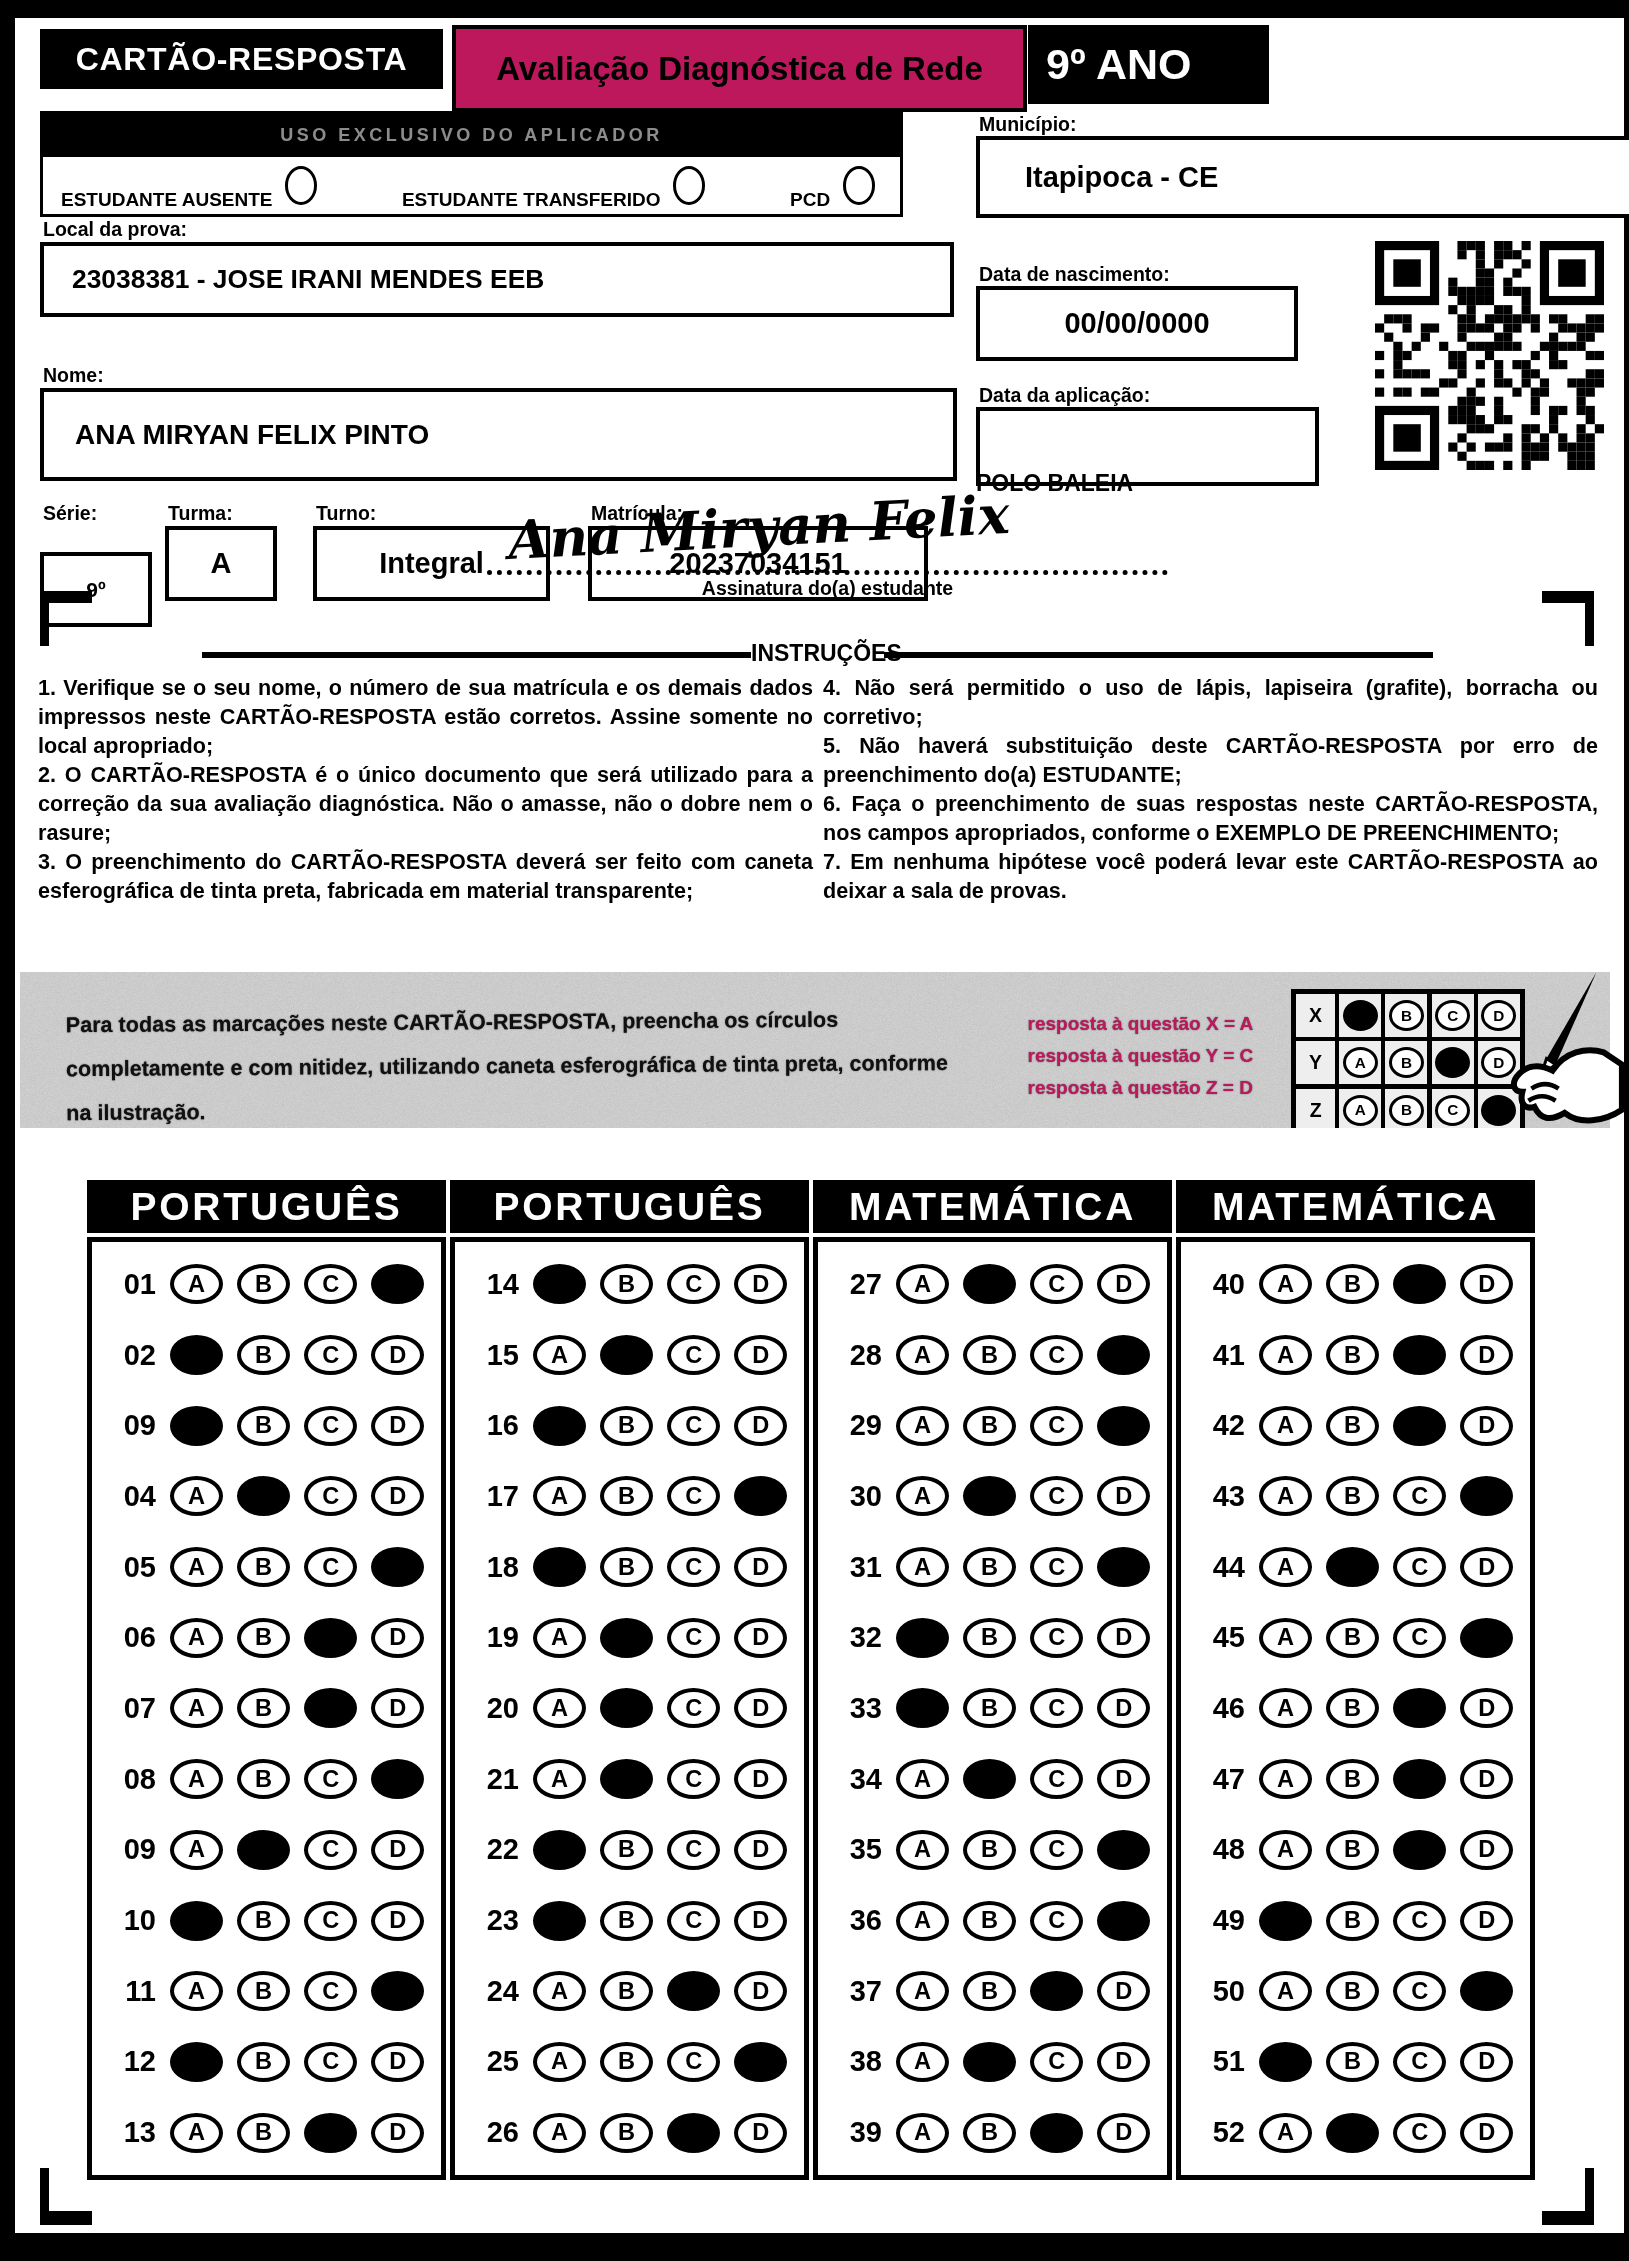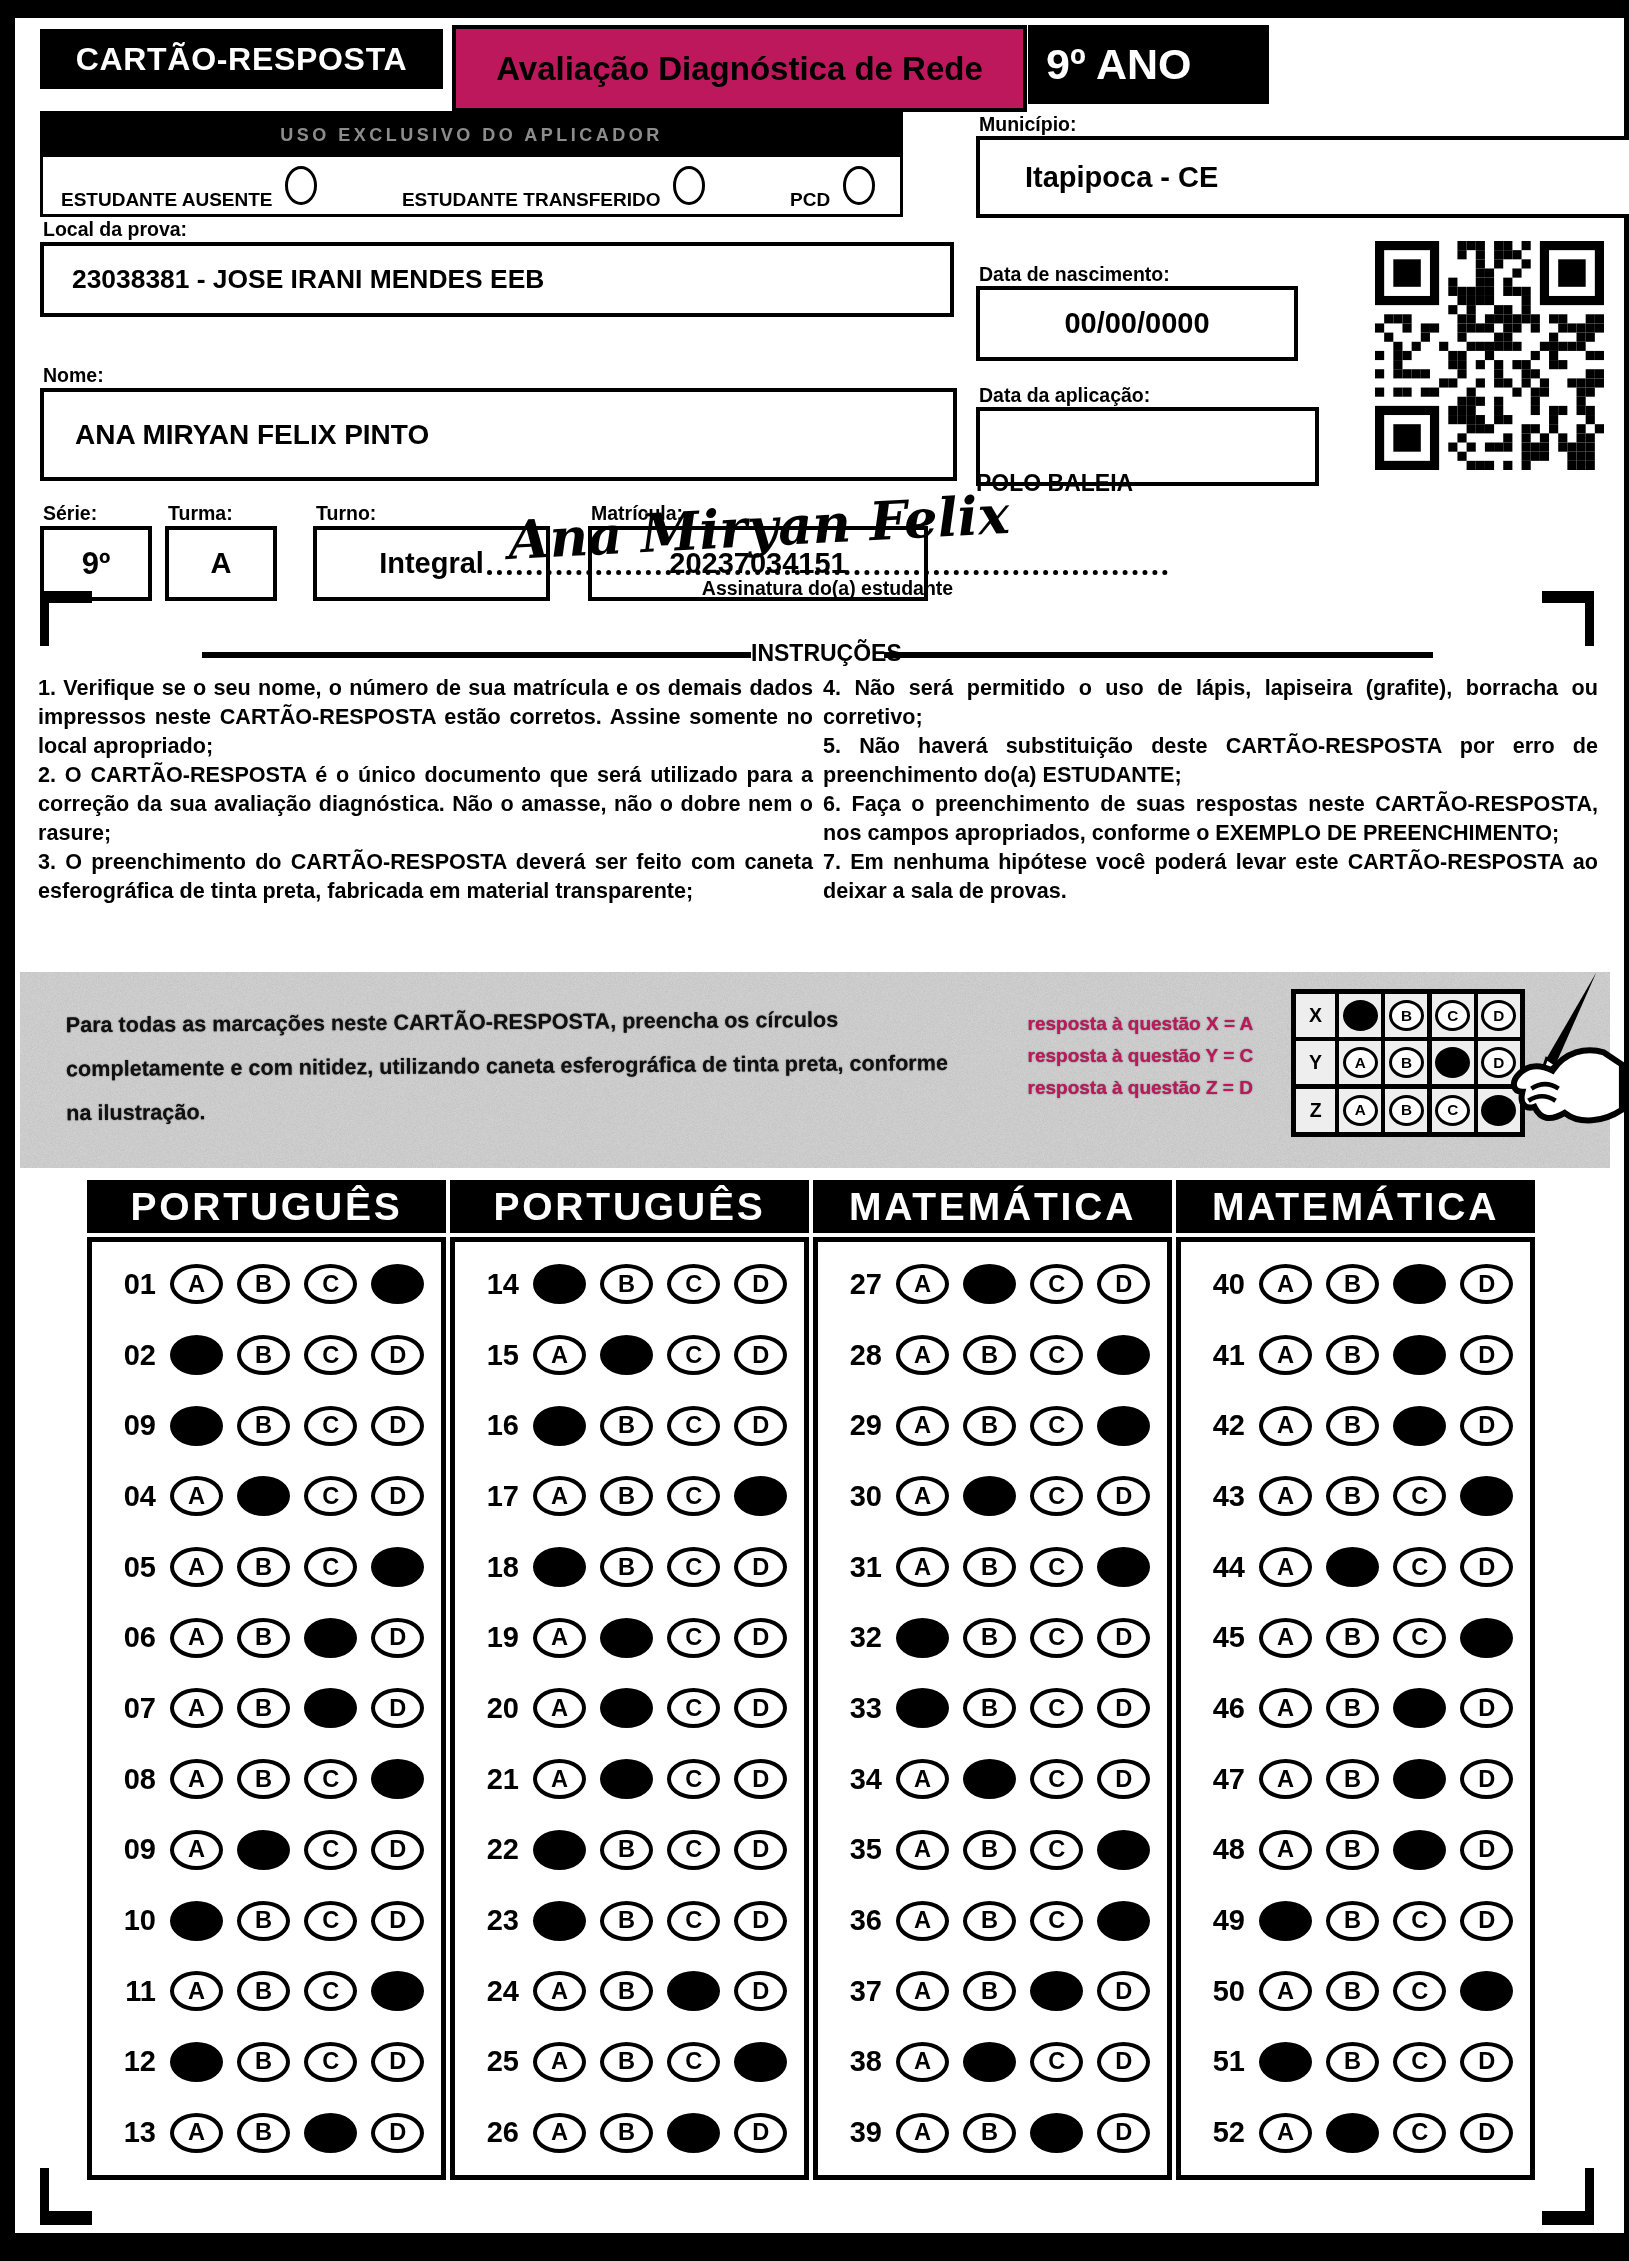--- a/index.html
+++ b/index.html
@@ -30,21 +30,21 @@
   .chkcircle{width:26.4px;height:33px;border:3.5px solid #000;border-radius:50%;background:#fff;display:inline-block;}
 
   .fldlabel{font-weight:bold;font-size:19.5px;}
   .fldbox{border:4.2px solid #000;background:#fff;display:flex;align-items:center;font-weight:bold;}
 
   .local-label{left:43px;top:218px;}
   .local-box{left:40px;top:242px;width:878px;height:67px;font-size:26.4px;padding-left:28px;}
   .nome-label{left:43px;top:364px;}
   .nome-box{left:40px;top:388px;width:878px;height:85px;font-size:28px;padding-left:31px;}
 
-  .serie-label{left:43px;top:502px;}   .serie-box{left:40px;top:526px;width:104px;height:67px;font-size:31px;justify-content:center;}
+  .serie-label{left:43px;top:502px;}   .serie-box{left:40px;top:552px;width:104px;height:67px;font-size:21px;justify-content:center;}
   .turma-label{left:168px;top:502px;}  .turma-box{left:165px;top:526px;width:104px;height:67px;font-size:29px;justify-content:center;}
   .turno-label{left:316px;top:502px;}  .turno-box{left:313px;top:526px;width:229px;height:67px;font-size:29px;justify-content:center;}
   .matri-label{left:591px;top:502px;}  .matri-box{left:588px;top:526px;width:332px;height:67px;font-size:29px;justify-content:center;}
 
   .muni-label{left:979px;top:113px;}  .muni-box{left:976px;top:136px;width:637px;height:74px;font-size:29px;padding-left:45px;}
   .nasc-label{left:979px;top:263px;}  .nasc-box{left:976px;top:286px;width:314px;height:67px;font-size:29px;justify-content:center;}
   .aplic-label{left:979px;top:384px;} .aplic-box{left:976px;top:407px;width:314px;height:71px;font-size:29px;padding-left:21px;}
   .polo{left:976px;top:470px;font-weight:bold;font-size:23px;}
 
   .qr{left:1375px;top:241px;width:229px;height:229px;}
@@ -66,21 +66,21 @@
   .instr-rule{top:652px;height:6.3px;background:#000;}
   .instr-rule.l{left:202px;width:549px;}
   .instr-rule.r{left:884px;width:549px;}
   .instr-title{left:751px;top:640px;width:134px;text-align:center;font-weight:bold;font-size:23px;}
   .instr-col{top:673px;width:775px;font-weight:bold;font-size:21.6px;line-height:29px;text-align:justify;}
   .instr-col p{margin:0;}
   .instr-col.left{left:38px;}
   .instr-col.right{left:823px;}
 
   
-  .band{left:19.5px;top:972px;width:1590px;height:196px;background:#d8d8d8;overflow:hidden;}
+  .band{left:19.5px;top:972px;width:1590px;height:156px;background:#d8d8d8;overflow:hidden;}
   .band svg.noise{position:absolute;left:0;top:0;width:100%;height:100%;opacity:.5;}
   .band-text{position:absolute;left:46px;top:28px;width:904px;font-weight:bold;font-size:21.6px;line-height:44px;
              color:#101010;text-shadow:0 0 1.4px #444;transform:rotate(-.4deg);}
   .legend{position:absolute;left:1008px;top:36px;font-weight:bold;font-size:19px;line-height:32px;color:#be185d;text-shadow:0 0 1.4px #444;}
   .exgrid{position:absolute;left:1271px;top:16.7px;background:#000;padding:5.6px;display:grid;
           grid-template-columns:39px repeat(4,42px);grid-auto-rows:43px;gap:4.2px;}
   .excell{background:#eee;display:flex;align-items:center;justify-content:center;font-weight:bold;font-size:19.5px;}
   .exbubble{width:29px;height:25px;border:3.5px solid #000;border-radius:50%;display:flex;align-items:center;
             justify-content:center;font-weight:bold;font-size:15.3px;background:#fff;}
   .exbubble.filled{background:#000;color:transparent;border-color:#000;}

